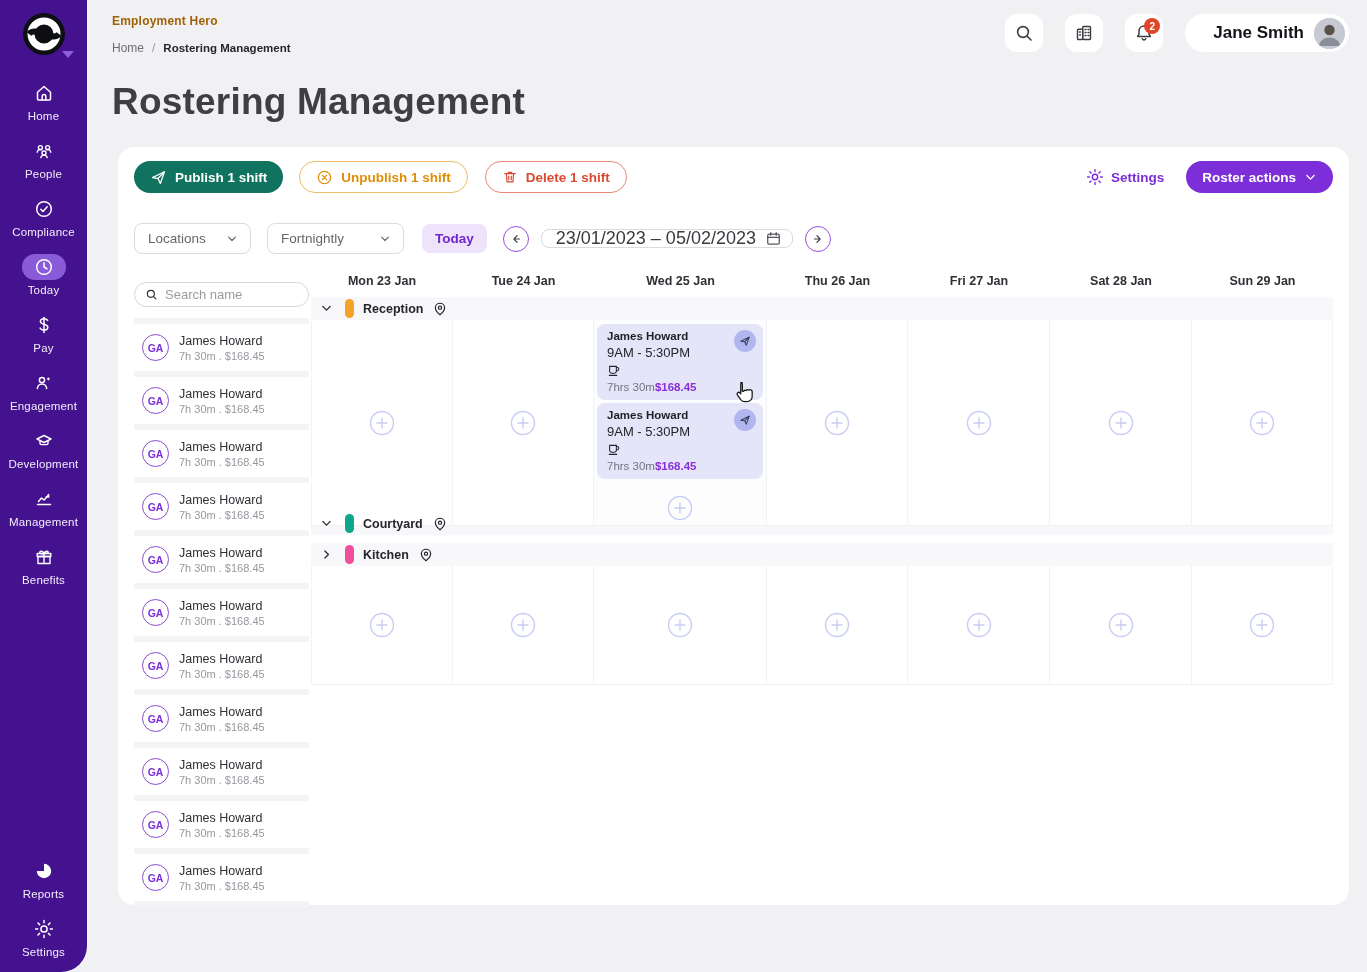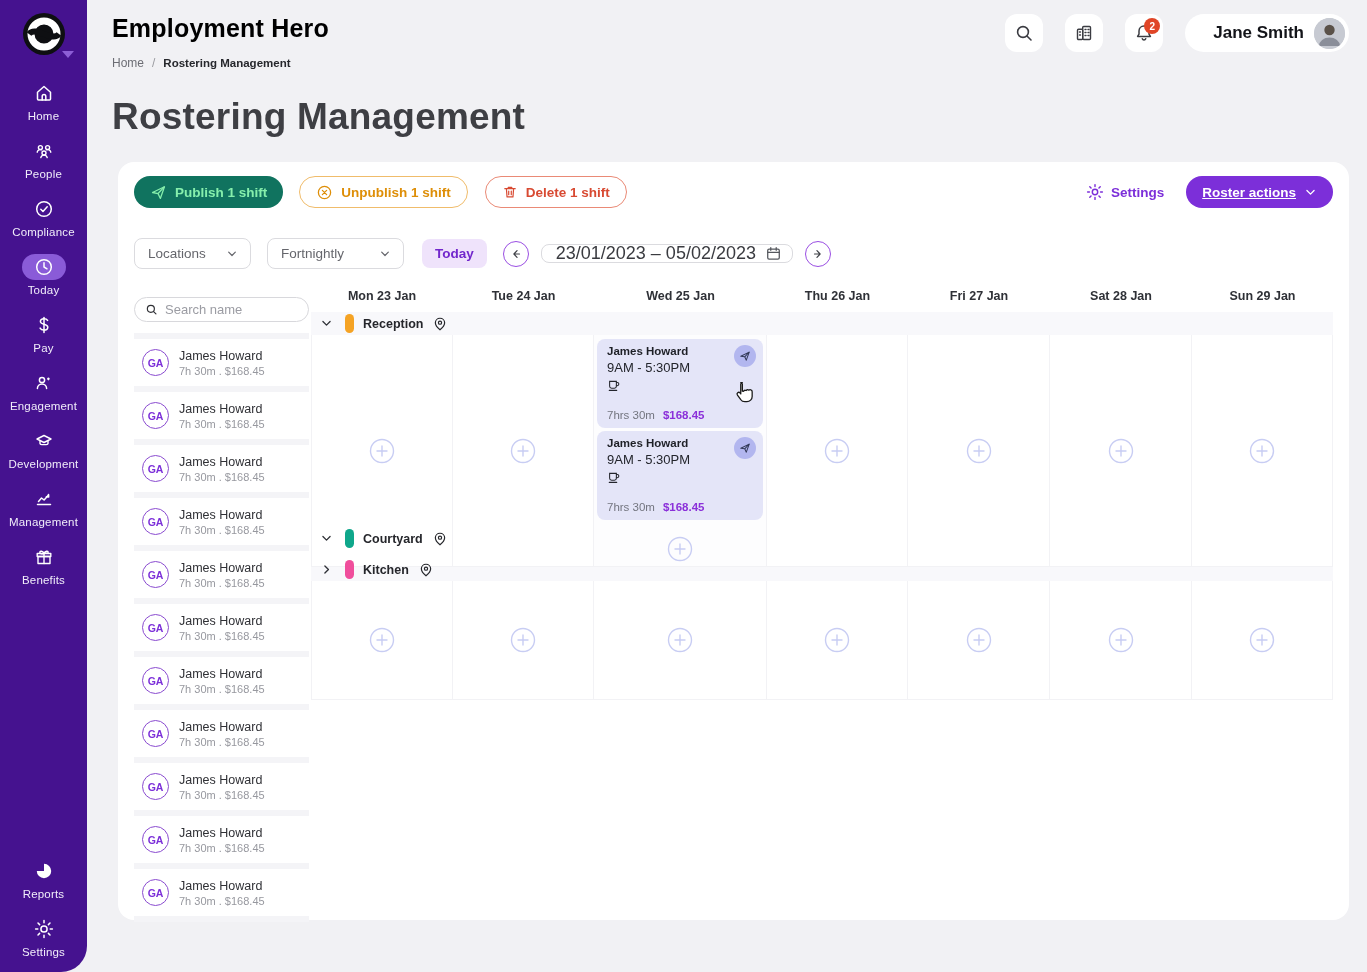--- a/index.html
+++ b/index.html
@@ -30,21 +30,21 @@
     margin-bottom:16px; cursor:pointer; width:100%; }
   .icon-wrap { width:44px; height:26px; border-radius:13px;
     display:flex; align-items:center; justify-content:center; color:#fff; }
   .nav-item.active .icon-wrap { background:#8A5BD8; }
   .nav-label { font-size:11.5px; color:#F1EDFA; letter-spacing:.2px; }
   .push-down { margin-top:auto; }
 
   
   .main { flex:1; padding:0 18px 0 25px; }
   .topbar { display:flex; align-items:flex-start; padding-top:14px; }
-  .app-title { font-size:25px; font-weight:700; color:#000000; letter-spacing:.2px; }
+  .app-title { font-size:12px; font-weight:700; color:#a16207; letter-spacing:.2px; }
   .breadcrumb { margin-top:13px; display:flex; align-items:center; gap:8px; font-size:12px; }
   .bc-home { color:#6C6D74; }
   .bc-sep  { color:#9A9BA1; }
   .bc-cur  { color:#26272C; font-weight:700; font-size:11.5px; }
   .tb-right { margin-left:auto; display:flex; align-items:center; gap:22px; }
   .icon-btn { width:38px; height:38px; border-radius:12px; background:#fff;
     display:flex; align-items:center; justify-content:center; position:relative;
     color:#3B3C42; cursor:pointer; }
   .badge { position:absolute; top:4px; right:3px; min-width:16px; height:16px;
     border-radius:8px; background:#E04527; color:#fff; font-size:10px; font-weight:700;
@@ -57,26 +57,26 @@
   .page-title { font-size:37px; font-weight:600; color:#3E3F44; margin-top:26px; letter-spacing:.2px; }
 
   
   .card { background:#fff; border-radius:16px; margin-top:24px; margin-left:6px;
     height:758px; padding:14px 16px 0; }
 
   .actions-row { display:flex; align-items:center; }
   .btn { height:32px; border-radius:16px; display:inline-flex; align-items:center; gap:8px;
     font-size:13.5px; font-weight:700; padding:0 16px; background:#fff; cursor:pointer;
     border:none; font-family:inherit; }
-  .btn-publish   { background:#10735F; color:#86efac; }
+  .btn-publish   { background:#10735F; color:#ffffff; }
   .btn-unpublish { border:1.5px solid #F0BC6B; color:#DE8E07; margin-left:16px; }
   .btn-delete    { border:1.5px solid #EA8A76; color:#D84A32; margin-left:17px; }
   .link-settings { margin-left:auto; display:flex; align-items:center; gap:7px;
     color:#7C2FD9; font-size:13.5px; font-weight:700; cursor:pointer; }
-  .btn-roster { background:#7C2FD9; color:#fff; margin-left:22px;text-decoration:underline; }
+  .btn-roster { background:#7C2FD9; color:#fff; margin-left:22px; }
 
   .filters-row { display:flex; align-items:center; margin-top:30px; }
   .select { height:31px; border:1px solid #DBDBDF; border-radius:8px; background:#fff;
     display:flex; align-items:center; justify-content:space-between; padding:0 12px 0 13px;
     font-size:13.5px; color:#65666C; cursor:pointer; }
   .select-locations { width:117px; }
   .select-period { width:137px; margin-left:16px; }
   .today-pill { height:29px; border-radius:8px; background:#EFE3FB; color:#7227CC;
     font-size:13.5px; font-weight:700; display:flex; align-items:center; padding:0 13px;
     margin-left:18px; cursor:pointer; }
@@ -130,21 +130,21 @@
   .cell:first-child { border-left:1px solid #F2F2F5; }
   .cell.shift-col { flex-direction:column; justify-content:flex-start; align-items:stretch;
     padding:4px 3px; gap:3px; background:#FDFDFE; }
   .plus-btn { width:26px; height:26px; color:#C8CDF3; cursor:pointer; background:none; border:none; padding:0; }
   .cell.shift-col .plus-btn { margin:13px auto 0; }
 
   .shift { position:relative; background:#E4E5F8; border-radius:8px; padding:6px 10px 7px; cursor:pointer; }
   .s-name { font-size:11.5px; font-weight:700; color:#1E2027; }
   .s-time { font-size:13px; font-weight:500; color:#23252C; margin-top:3px; }
   .s-mug  { margin-top:3px; color:#23252C; }
-  .s-foot { display:flex; gap:8px; margin-top:16px; font-size:11.5px; align-items:flex-start; }
+  .s-foot { display:flex; margin-top:3px; font-size:11.5px; align-items:flex-start; }
   .s-dur  { color:#73757F; }
   .s-cost { color:#8B30D9; font-weight:700; }
   .s-badge { position:absolute; top:6px; right:7px; width:22px; height:22px; border-radius:50%;
     background:#B2B6EF; color:#333A59; display:flex; align-items:center; justify-content:center; }
 
   .cursor-overlay { position:absolute; left:731px; top:380px; z-index:10; pointer-events:none; }
 </style>
 </head>
 <body>
 

